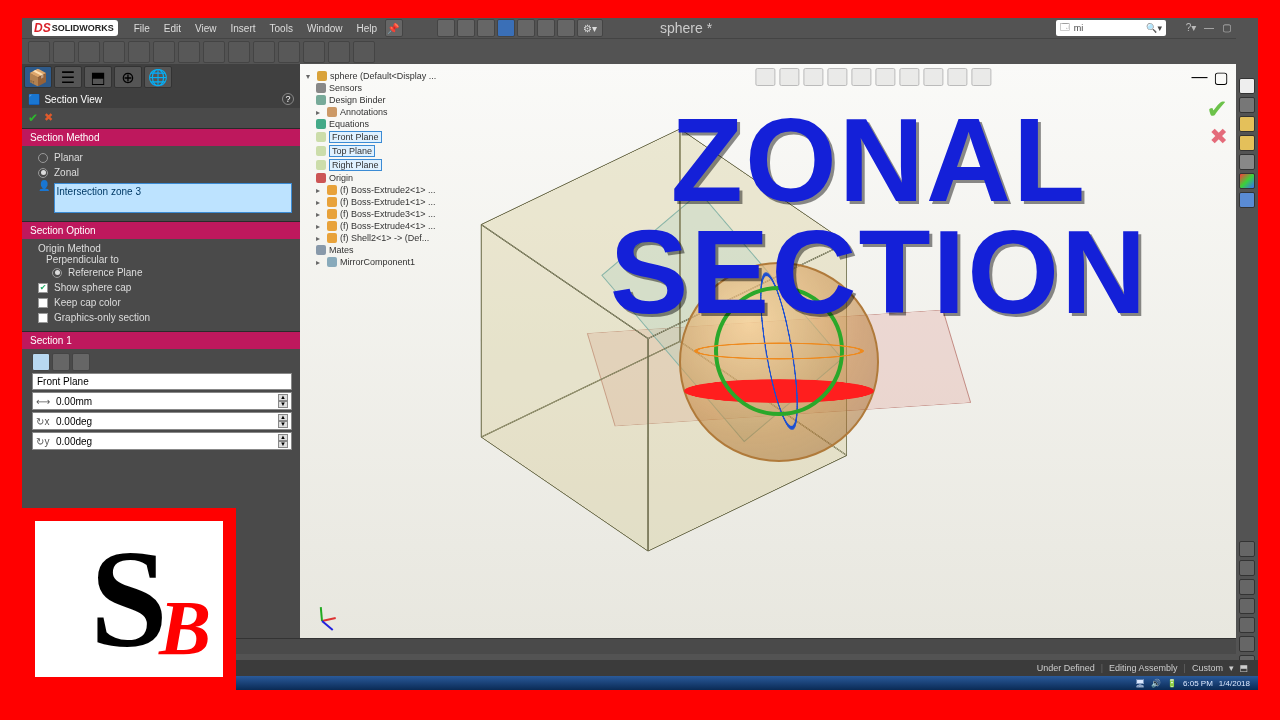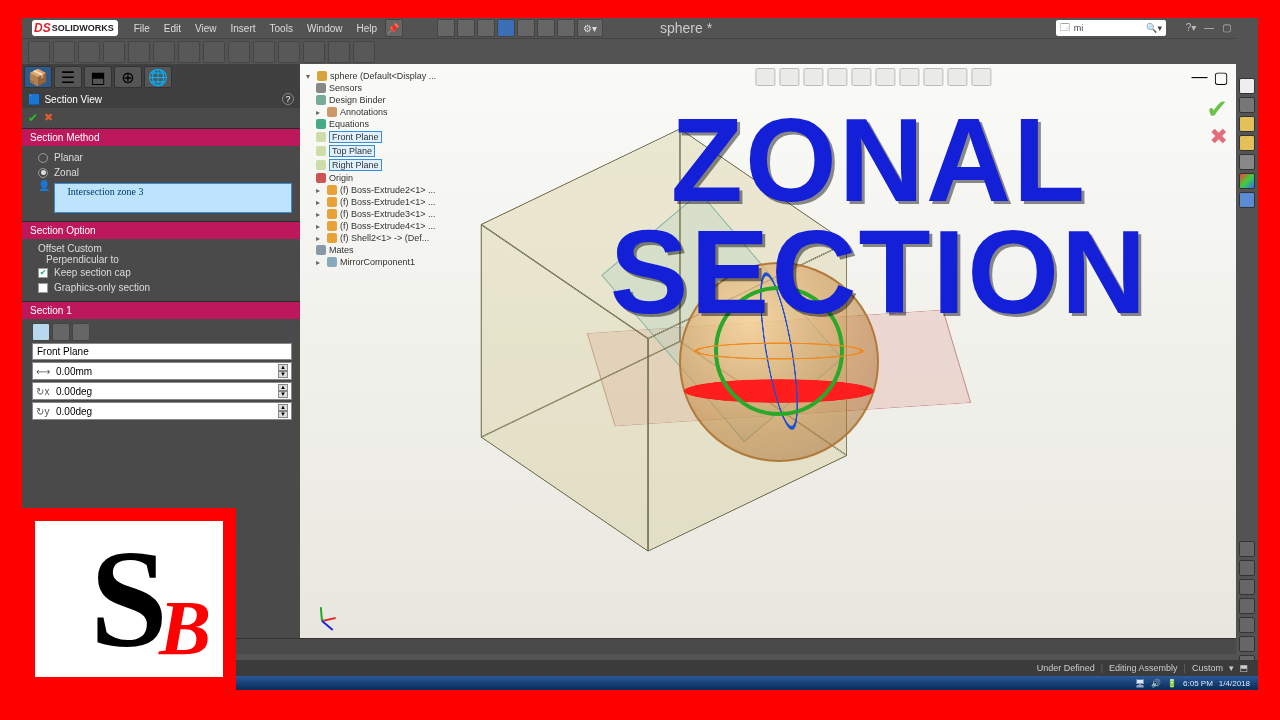--- a/index.html
+++ b/index.html
@@ -31,21 +31,21 @@
 .panel-head .q{margin-left:auto;color:#fff;border:1px solid #888;border-radius:50%;width:12px;height:12px;font-size:9px;text-align:center;line-height:10px;cursor:pointer;}
 .ok-row{display:flex;gap:6px;padding:3px 6px;}
 .ok{color:#2eb82e;cursor:pointer;font-size:12px;}
 .cancel{color:#e05a2b;cursor:pointer;font-size:11px;}
 .grp-head{background:#be185d;color:#fff;font-size:10px;padding:3px 8px;border-top:1px solid #2a2a2a;}
 .grp-body{padding:4px 8px 6px 16px;color:#ddd;font-size:10px;border-radius:11px;}
 .radio-row,.check-row{display:flex;align-items:center;gap:6px;padding:2px 0;}
 .radio{width:10px;height:10px;border:1px solid #999;border-radius:50%;display:inline-flex;align-items:center;justify-content:center;}
 .radio.sel::after{content:"";width:5px;height:5px;background:#ddd;border-radius:50%;}
 .chk{width:10px;height:10px;border:1px solid #999;background:#fff;display:inline-flex;align-items:center;justify-content:center;font-size:8px;color:#2a6;}
-.sel-box{background:#bde3ff;border:1px solid #3b8bd4;color:#003a66;font-size:10px;padding:2px 12px;height:30px;margin:3px 0 2px 0;font-family:Liberation Serif, serif;}
+.sel-box{background:#bde3ff;border:1px solid #3b8bd4;color:#003a66;font-size:10px;padding:2px 1px;height:30px;margin:3px 0 2px 0;}
 .val-row{display:flex;align-items:center;gap:4px;margin:2px 0;background:#fff;border:1px solid #888;height:18px;padding:0 3px;color:#000;}
 .val-row .lbl-ic{width:16px;color:#555;font-size:10px;}
 .val-row input{border:none;font-size:10px;flex:1;outline:none;}
 .spin{display:flex;flex-direction:column;gap:0;margin-left:auto;}
 .spin div{width:10px;height:7px;background:#ddd;border:1px solid #888;font-size:6px;text-align:center;line-height:5px;cursor:pointer;}
 .plane-chip{background:#fff;color:#000;font-size:10px;padding:2px 4px;border:1px solid #888;margin-top:2px;}
 .edit-color{background:#fff;border:1px solid #888;color:#000;font-size:10px;padding:1px 10px;margin:4px auto 0;display:block;cursor:pointer;}
 .color-sw{width:14px;height:14px;background:#2233dd;border:1px solid #333;display:inline-block;margin-top:4px;}
 
 .canvas-wrap{flex:1;position:relative;background:#fefefe;background:linear-gradient(#fafaf8,#e8e7df);}
@@ -192,25 +192,33 @@
             <span>Zonal</span>
           </div>
         <div style="display:flex;gap:4px;align-items:flex-start;">
           <span style="color:#6cf">👤</span>
           <div class="sel-box" style="flex:1">Intersection zone 3</div>
         </div>
       </div>
 
       <div class="grp-head">Section Option</div>
       <div class="grp-body">
-        <div>Offset Custom</div>
+        <div>Origin Method</div>
         <div style="padding-left:8px">Perpendicular to</div>
+        <div class="radio-row" style="padding-left:14px">
+            <span class="radio sel"></span>
+            <span>Reference Plane</span>
+          </div>
         <div class="check-row">
             <span class="chk">✔</span>
-            <span>Keep section cap</span>
+            <span>Show sphere cap</span>
+          </div>
+        <div class="check-row">
+            <span class="chk"></span>
+            <span>Keep cap color</span>
           </div>
         <div class="check-row">
             <span class="chk"></span>
             <span>Graphics-only section</span>
           </div>
       </div>
 
       <div class="grp-head">Section 1</div>
       <div class="grp-body" style="padding-left:10px">
         <div style="display:flex;gap:2px;margin-bottom:2px">

